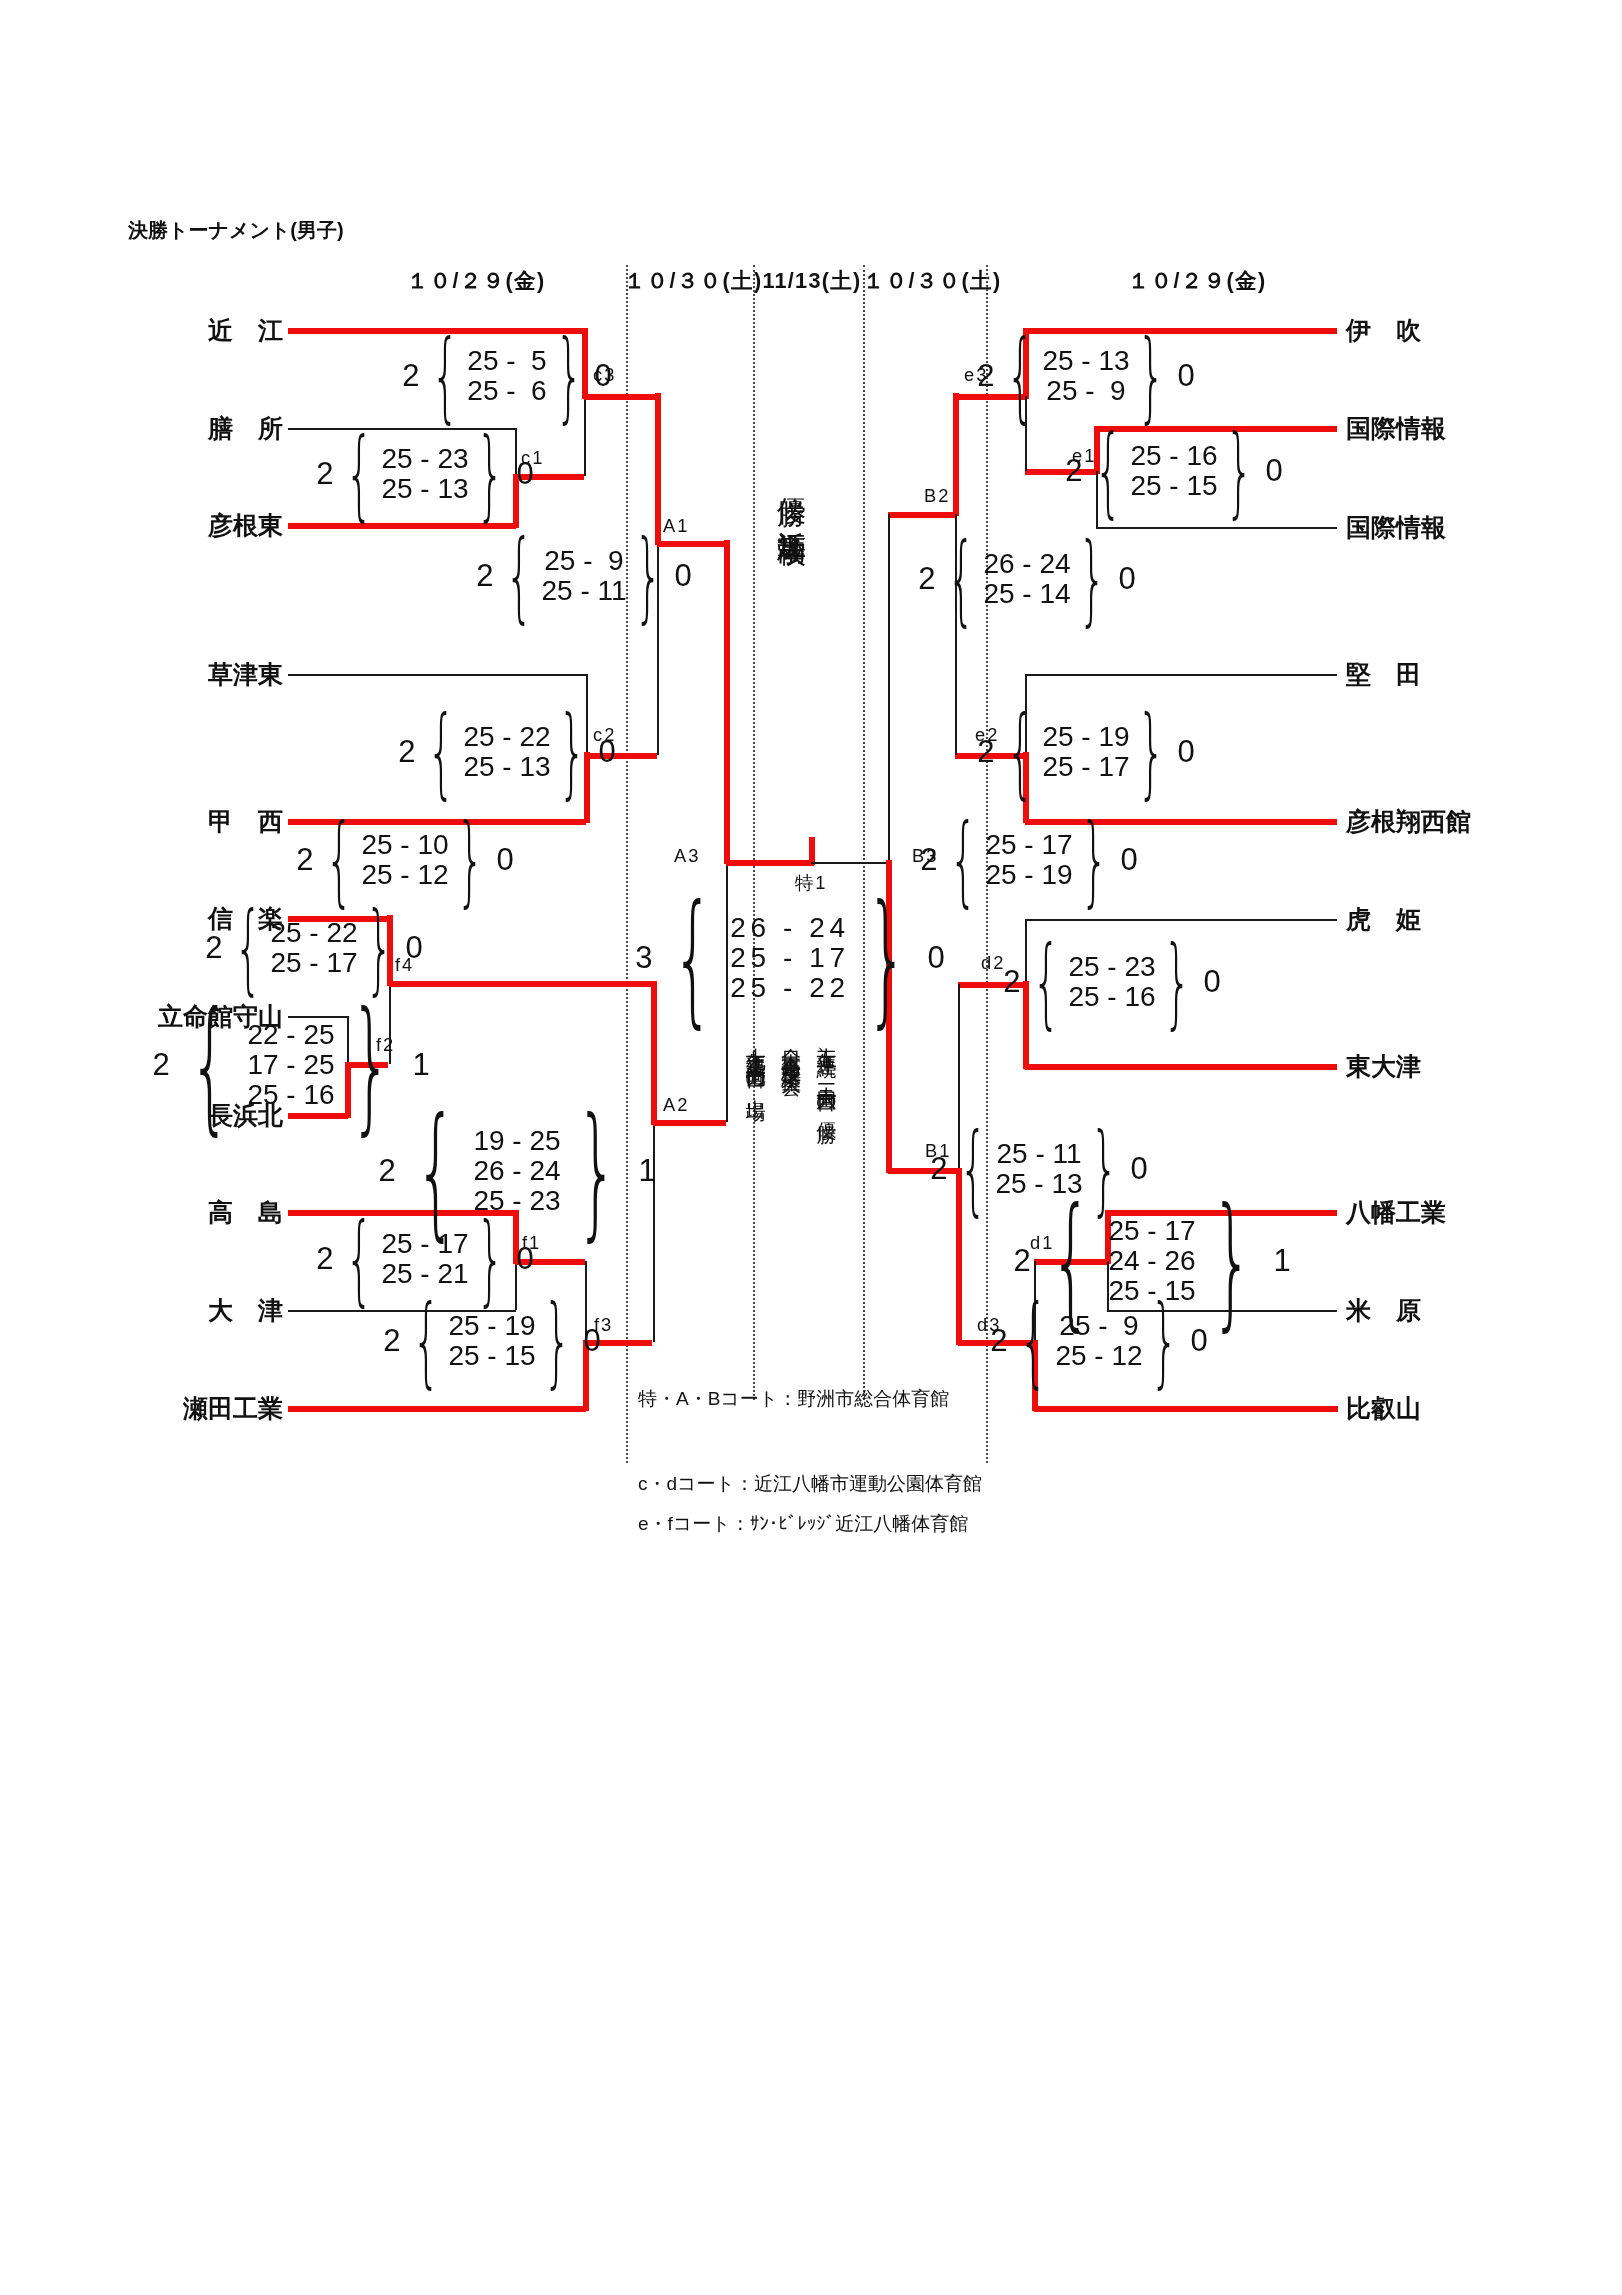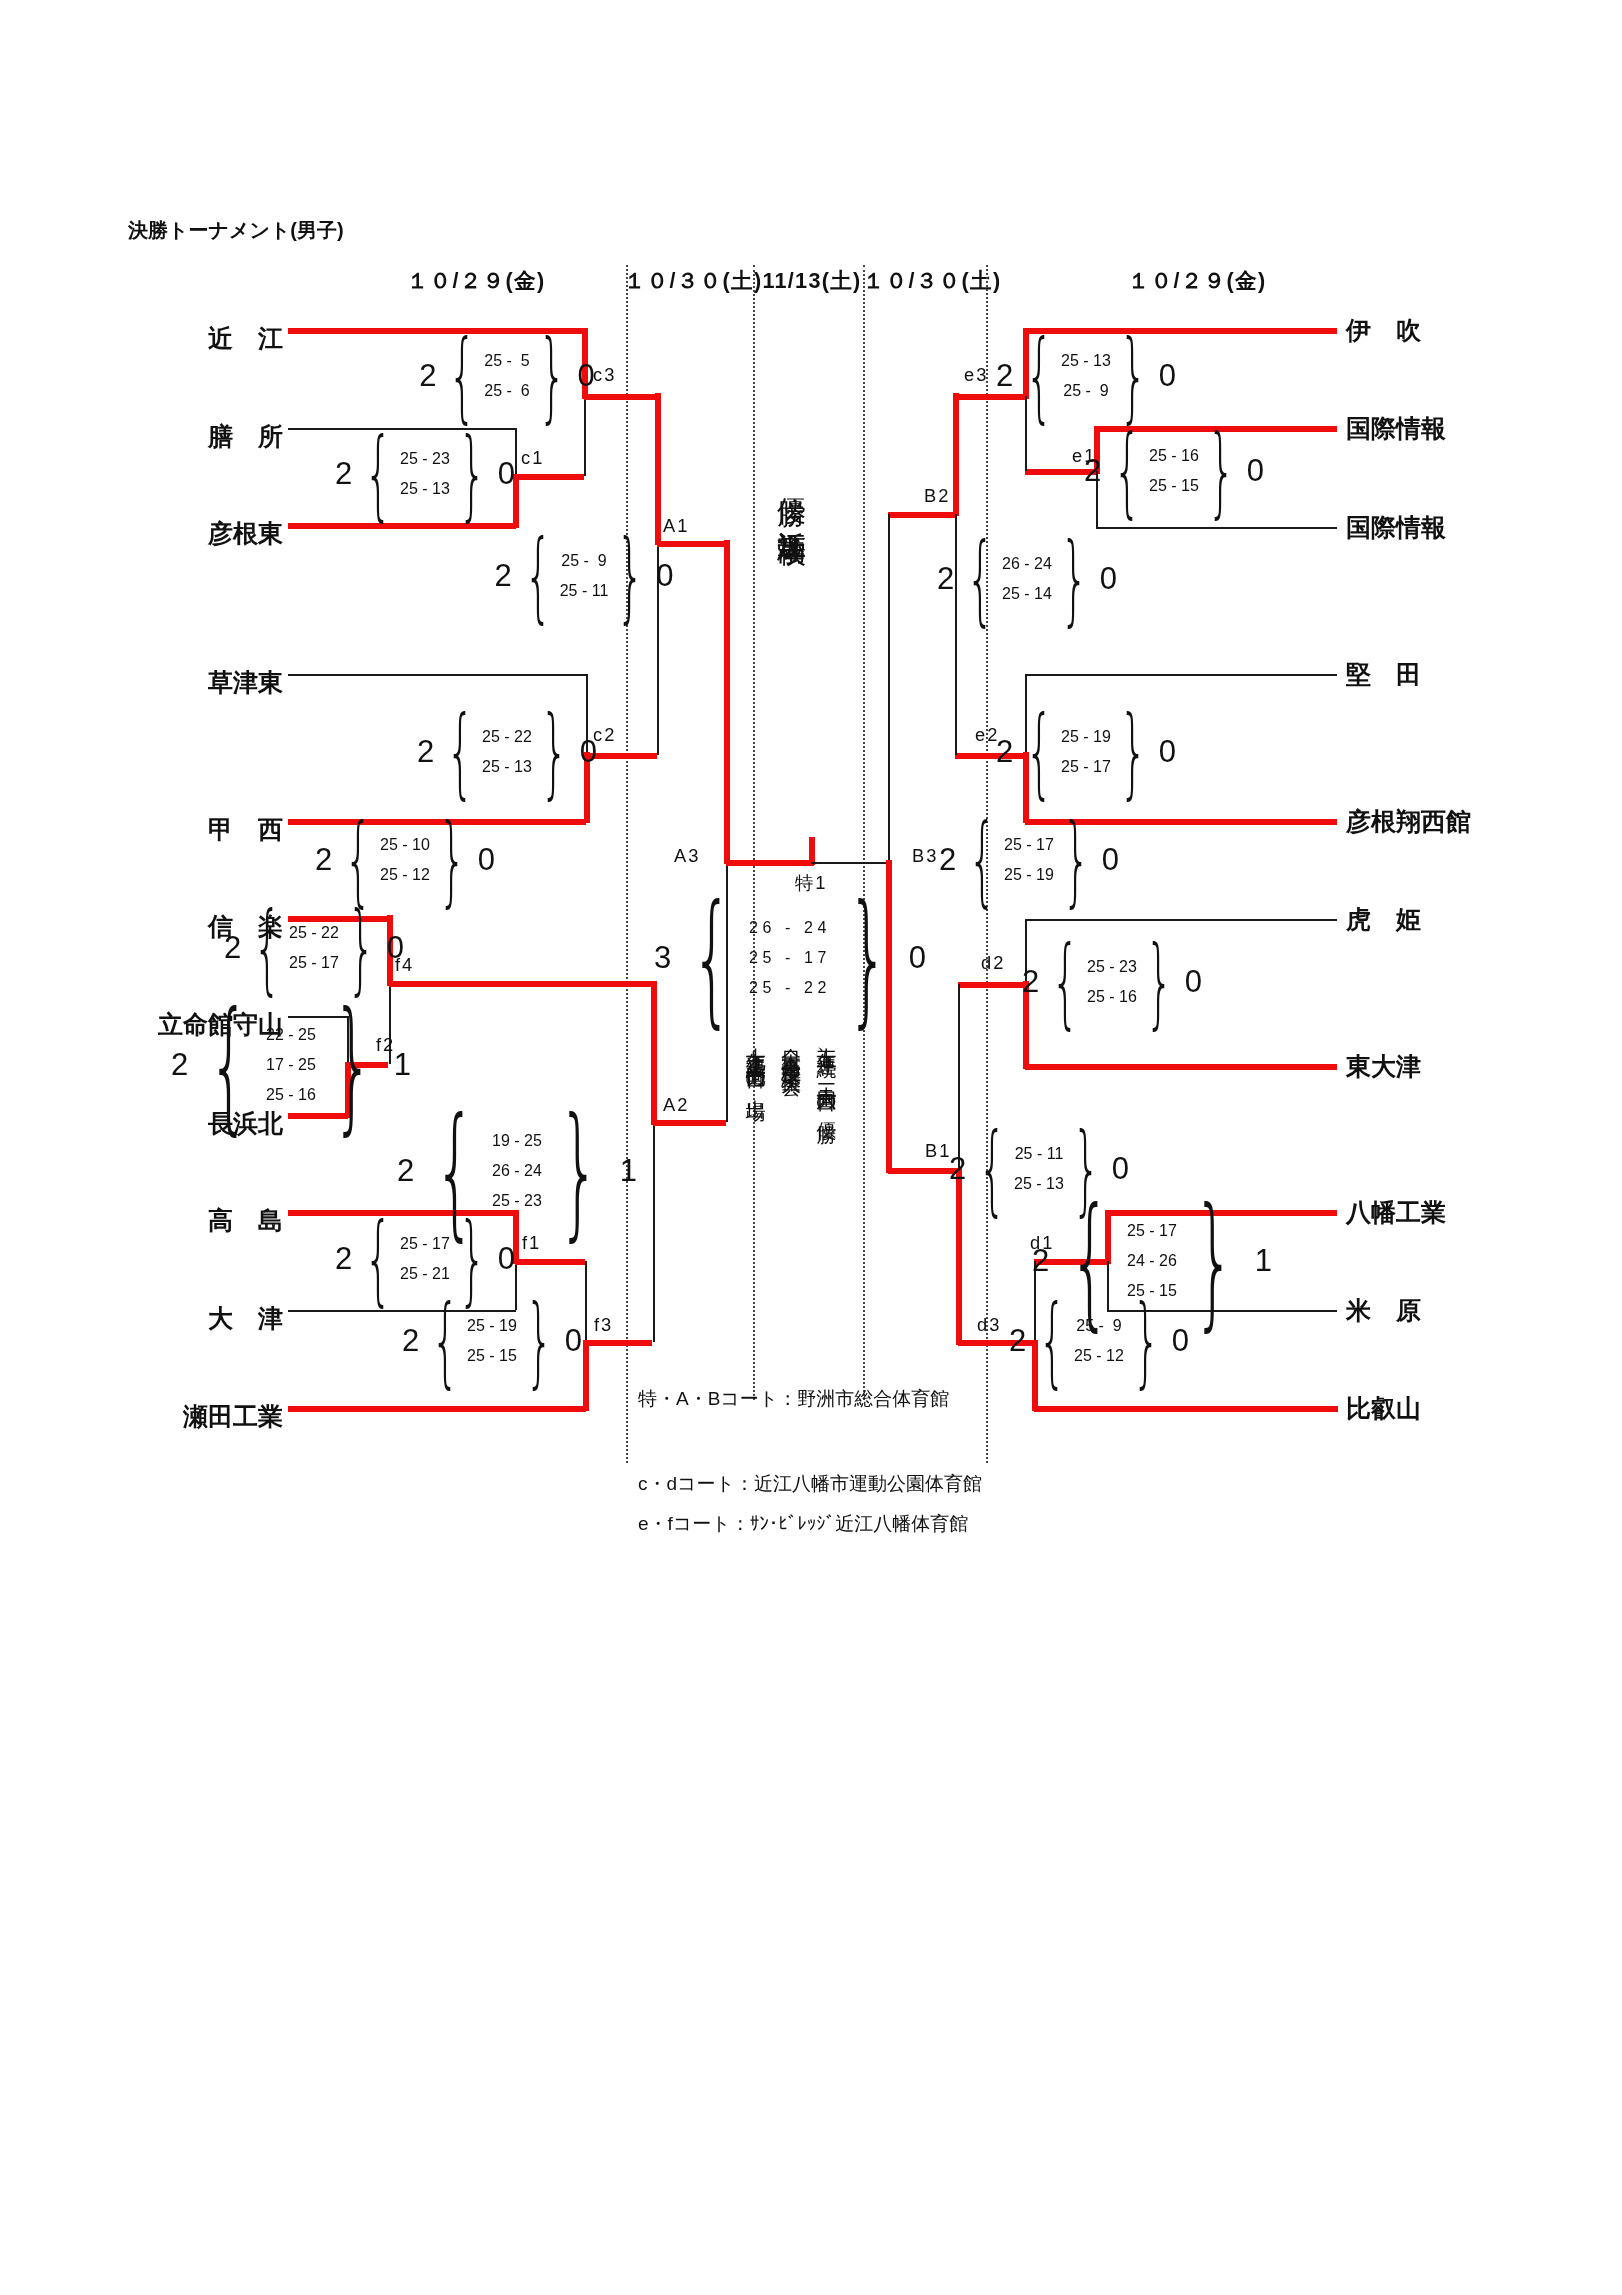--- a/index.html
+++ b/index.html
@@ -17,30 +17,30 @@
   
   .dot{position:absolute;width:0;border-left:2px dotted #444;}
   
   .ln{position:absolute;display:block;}
   .h{height:2px;background:#1a1a1a;}
   .v{width:2px;background:#1a1a1a;}
   .h.r{height:5.9px;background:#ee0c0c;margin-top:-2px;}
   .v.r{width:5.9px;background:#ee0c0c;margin-left:-2px;}
   
   .team{position:absolute;font-size:25px;font-weight:bold;line-height:30px;white-space:pre;}
-  .tl{left:157px;width:126px;text-align:right;margin-top:8px;}
+  .tl{left:157px;width:126px;text-align:right;}
   .tr{left:1346px;text-align:left;}
   
   .score{position:absolute;display:flex;align-items:center;justify-content:center;width:164px;}
   .score .n{font-size:31px;font-weight:500;padding:0 3.9px;}
   .score .br{font-size:98px;font-weight:100;line-height:0.9;transform:scaleX(.45);
     font-family:"DejaVu Sans",sans-serif;margin:0 -9.2px;}
   .score.s3 .br{font-size:145px;}
   .score .sets{display:flex;flex-direction:column;}
-  .score .sets span{font-size:16px;line-height:30px;white-space:pre;text-align:center;font-weight:500;}
+  .score .sets span{font-size:28px;line-height:30px;white-space:pre;text-align:center;font-weight:500;}
   .score.final .sets span{letter-spacing:4.6px;}
   
   .lab{position:absolute;font-size:18.3px;font-weight:500;letter-spacing:2px;white-space:nowrap;}
   
   .champcol{position:absolute;left:772px;top:475px;writing-mode:vertical-rl;
     font-family:"Liberation Serif","DejaVu Serif",serif;font-size:29px;letter-spacing:1.3px;}
   .achv{position:absolute;left:738px;top:1032px;writing-mode:vertical-rl;
     font-family:"Liberation Serif","DejaVu Serif",serif;font-size:20px;line-height:34px;letter-spacing:2.6px;height:353px;}
   .achv div{margin-left:1.3px;}
   

